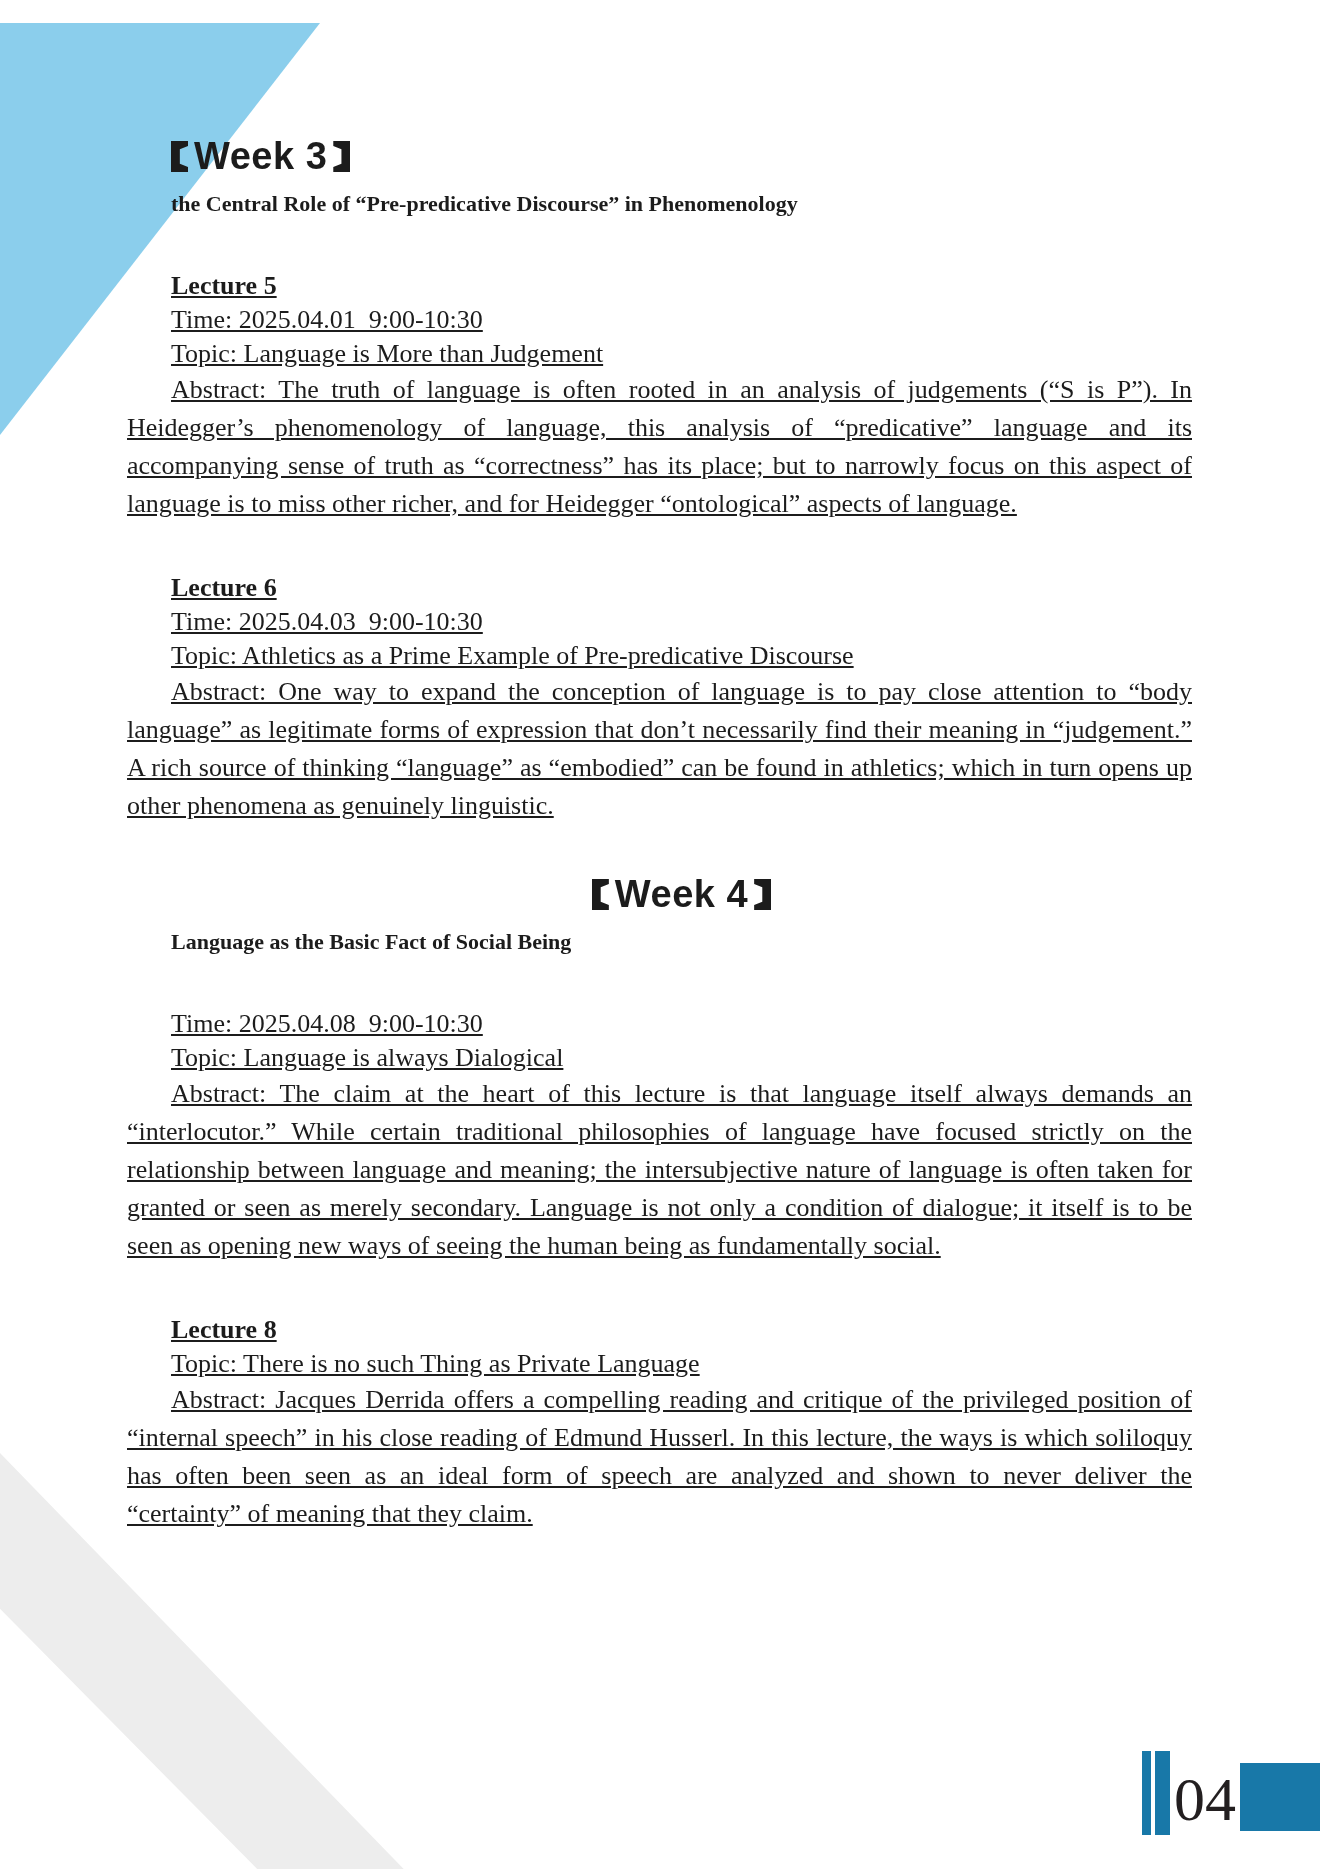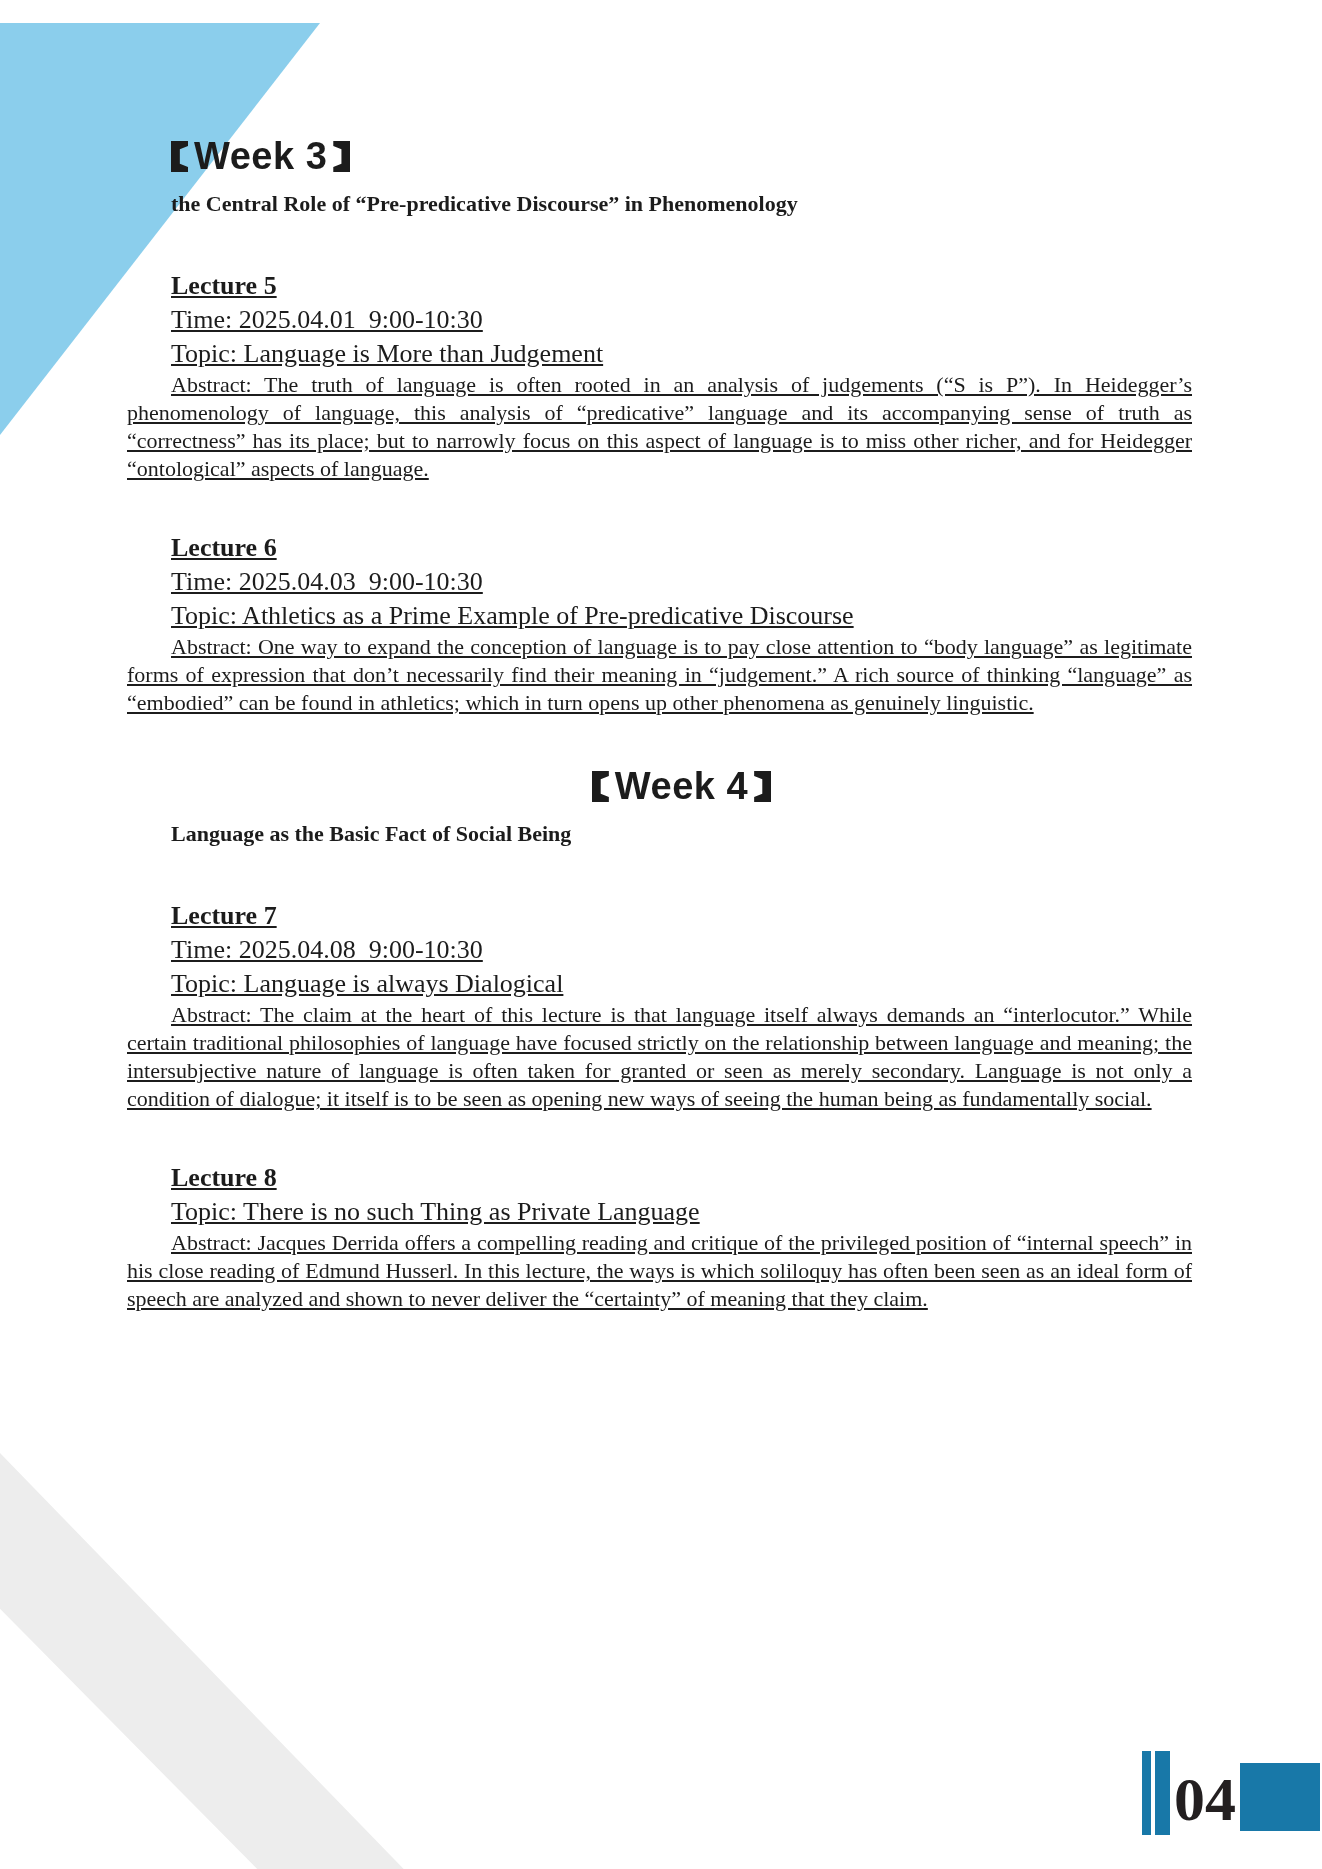--- a/index.html
+++ b/index.html
@@ -66,39 +66,39 @@
     font-size:26px; line-height:34px;
     font-weight:bold;
     margin:0; text-indent:44px;
   }
   .meta {
     font-size:26px; line-height:34px;
     margin:0; text-indent:44px;
     white-space:pre-wrap;
   }
   .abstract {
-    font-size:22px; line-height:28px;
+    font-size:26px; line-height:38px;
     margin:0;
     text-align:justify;
     text-indent:44px;
   }
 
   
   .footer-bar-thin {
     position:absolute; left:1142px; top:1728px;
     width:9px; height:84px; background:#1878A8;
   }
   .footer-bar-thick {
     position:absolute; left:1155px; top:1728px;
     width:15px; height:84px; background:#1878A8;
   }
   .page-num {
     position:absolute; left:1174px; top:1745px;
     font-family:"Liberation Serif", serif;
-    font-weight:bold; font-size:62px; line-height:1;
+    font-weight:normal; font-size:62px; line-height:1;
     color:#231f20;
   }
   .footer-square {
     position:absolute; left:1240px; top:1740px;
     width:80px; height:68px; background:#1878A8;
   }
 </style>
 </head>
 <body>
 
@@ -126,21 +126,20 @@
         <p class="meta">Topic: Athletics as a Prime Example of Pre-predicative Discourse</p>
         <p class="abstract">Abstract: One way to expand the conception of language is to pay close attention to “body language” as legitimate forms of expression that don’t necessarily find their meaning in “judgement.” A rich source of thinking “language” as “embodied” can be found in athletics; which in turn opens up other phenomena as genuinely linguistic.</p>
       </article>
     </section>
 
     <section>
       <h1 class="week-heading second"><span class="lb"></span><span>Week 4</span><span class="rb"></span></h1>
       <h2 class="week-subtitle">Language as the Basic Fact of Social Being</h2>
 
       <article class="lecture">
-        <h3>Lecture 7</h3>
         <p class="meta">Time: 2025.04.08  9:00-10:30</p>
         <p class="meta">Topic: Language is always Dialogical</p>
         <p class="abstract">Abstract: The claim at the heart of this lecture is that language itself always demands an “interlocutor.” While certain traditional philosophies of language have focused strictly on the relationship between language and meaning; the intersubjective nature of language is often taken for granted or seen as merely secondary. Language is not only a condition of dialogue; it itself is to be seen as opening new ways of seeing the human being as fundamentally social.</p>
       </article>
 
       <article class="lecture">
         <h3>Lecture 8</h3>
         <p class="meta">Topic: There is no such Thing as Private Language</p>
         <p class="abstract">Abstract: Jacques Derrida offers a compelling reading and critique of the privileged position of “internal speech” in his close reading of Edmund Husserl. In this lecture, the ways is which soliloquy has often been seen as an ideal form of speech are analyzed and shown to never deliver the “certainty” of meaning that they claim.</p>
       </article>

